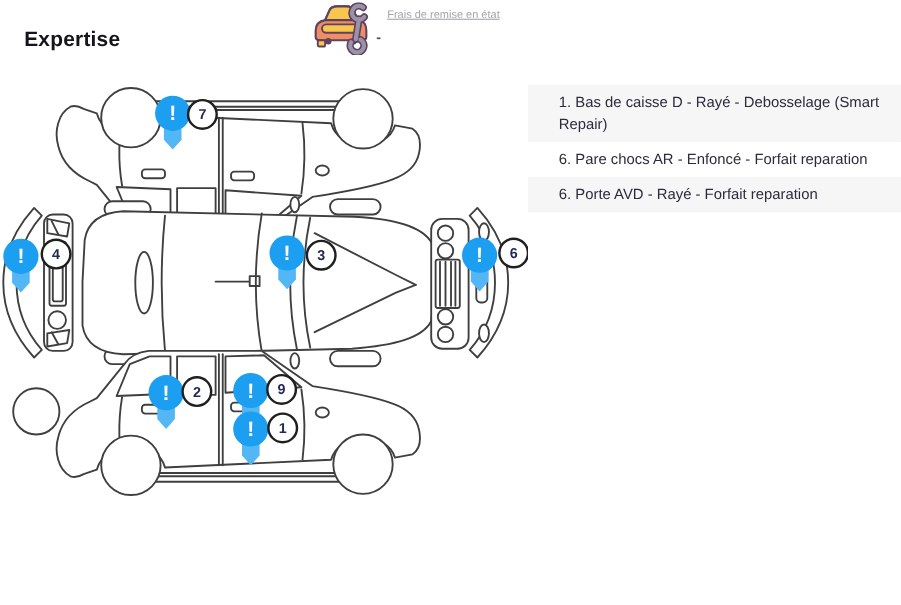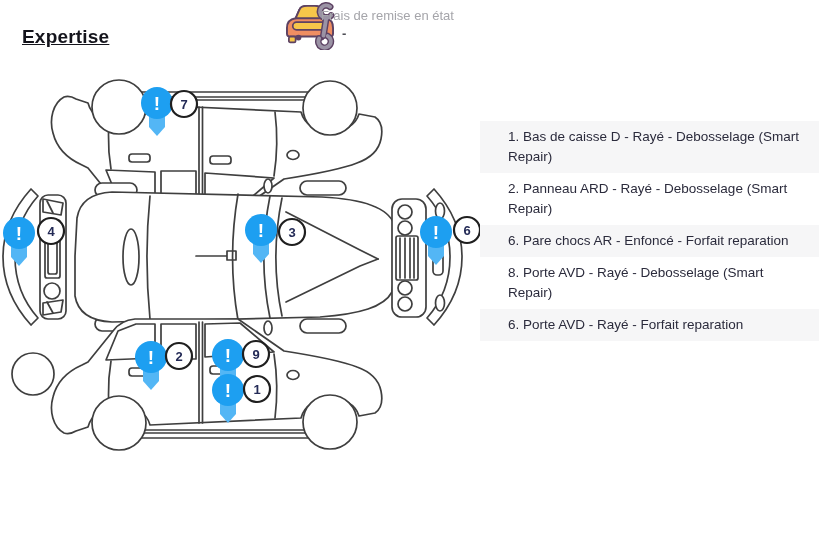--- a/index.html
+++ b/index.html
@@ -1,24 +1,24 @@
 <!DOCTYPE html>
 <html lang="fr" style="--row-alt: #f6f6f7; --text: #2b2b3c; --muted: #a5a5aa; --badge-text: #232a56;"><head>
 <meta charset="utf-8">
 <style>
   html,body{margin:0;padding:0;background:#fff;}
   .page{position:relative;width:819px;height:550px;background:#fff;overflow:hidden;
         font-family:"Liberation Sans",sans-serif;}
   .title{position:absolute;left:22px;top:13px;font-size:19px;font-weight:700;
-         color:#14141c;letter-spacing:.2px;text-decoration:underline;}
+         color:#14141c;letter-spacing:.2px;}
   .fee-icon{position:absolute;left:283px;top:2px;}
-  .fee-label{position:absolute;left:321px;top:8px;font-size:13px;color:var(--muted,#a5a5aa);}
+  .fee-label{position:absolute;left:352px;top:8px;font-size:10px;color:var(--muted,#a5a5aa);text-decoration:underline;}
   .fee-value{position:absolute;left:342px;top:26px;font-size:13px;font-weight:700;color:#4d4d55;}
   .diagram{position:absolute;left:0;top:60px;}
-  .damage-list{position:absolute;left:480px;top:77px;width:339px;box-sizing:border-box;margin-top:44px;}
+  .damage-list{position:absolute;left:480px;top:77px;width:339px;box-sizing:border-box;}
   .damage-row{padding:6px 14px 6px 28px;font-size:13.5px;line-height:20px;
               color:var(--text,#2b2b3c);font-weight:500;box-sizing:border-box;}
   .damage-row:nth-child(odd){background:var(--row-alt,#f6f6f7);}
   
   .ln{fill:#fff;stroke:#3f3f3f;stroke-width:1.7;stroke-linejoin:round;stroke-linecap:round;}
   .ln-n{fill:none;stroke:#3f3f3f;stroke-width:1.7;stroke-linejoin:round;stroke-linecap:round;}
   .pin-excl{font-family:"Liberation Sans",sans-serif;font-size:19px;font-weight:700;
             fill:#fff;text-anchor:middle;}
   .badge-num{font-family:"Liberation Sans",sans-serif;font-size:13px;font-weight:700;
              fill:var(--badge-text,#232a56);text-anchor:middle;}
@@ -182,26 +182,20 @@
           <text x="257" y="333.5" class="badge-num">1</text>
         </g>
       </g>
   </svg>
 
   <div class="damage-list" id="damage-list">
       <div class="damage-row">
       <span>1. Bas de caisse D - Rayé - Debosselage (Smart Repair)</span>
     </div>
       <div class="damage-row">
-      <span>2. Panneau ARD - Rayé - Debosselage (Smart Repair)</span>
-    </div>
-      <div class="damage-row">
       <span>6. Pare chocs AR - Enfoncé - Forfait reparation</span>
-    </div>
-      <div class="damage-row">
-      <span>8. Porte AVD - Rayé - Debosselage (Smart Repair)</span>
     </div>
       <div class="damage-row">
       <span>6. Porte AVD - Rayé - Forfait reparation</span>
     </div>
     </div>
 
 </div>
 
 </body></html>

